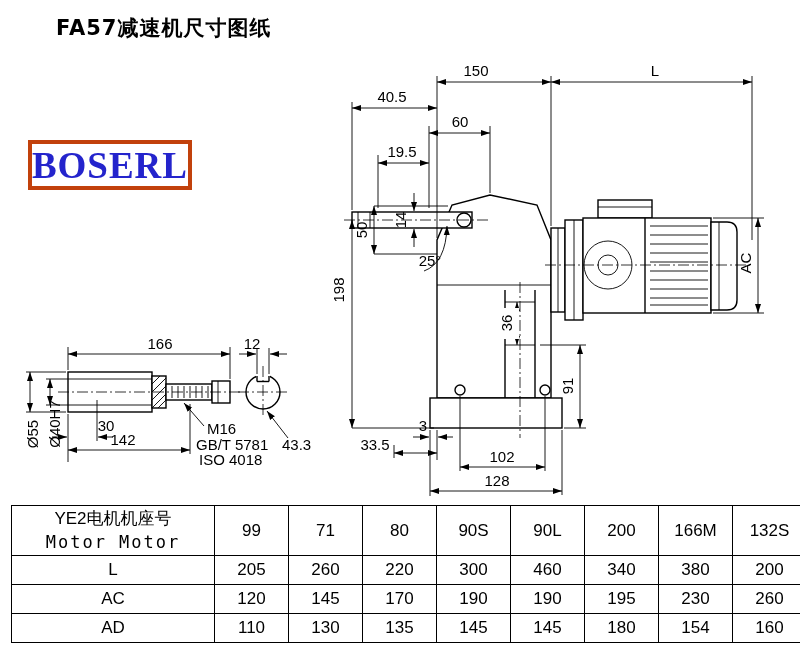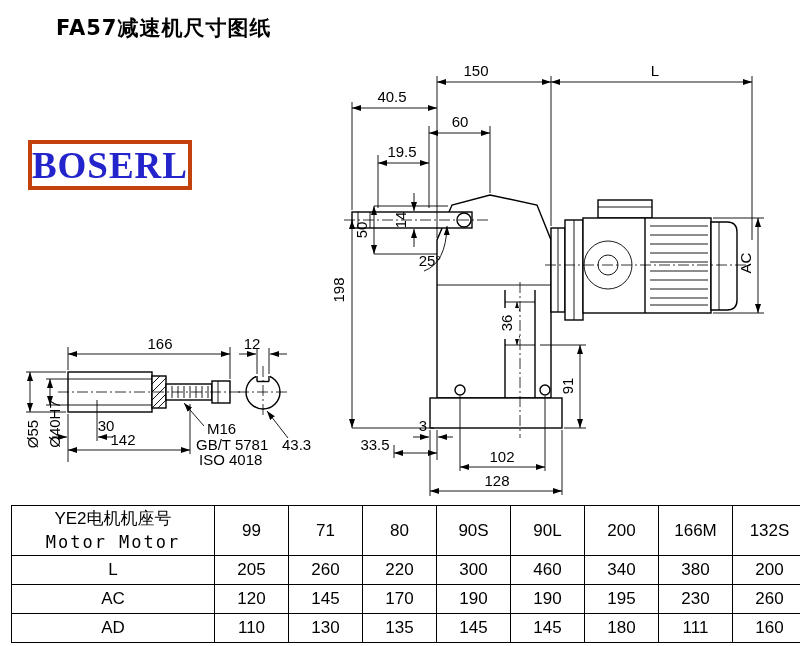--- a/index.html
+++ b/index.html
@@ -329,19 +329,19 @@
         <td>260</td>
       </tr>
       <tr class="row">
         <th>AD</th>
         <td>110</td>
         <td>130</td>
         <td>135</td>
         <td>145</td>
         <td>145</td>
         <td>180</td>
-        <td>111</td>
+        <td>154</td>
         <td>160</td>
       </tr>
     </tbody>
   </table>
 
 </div>
 
 </body></html>

